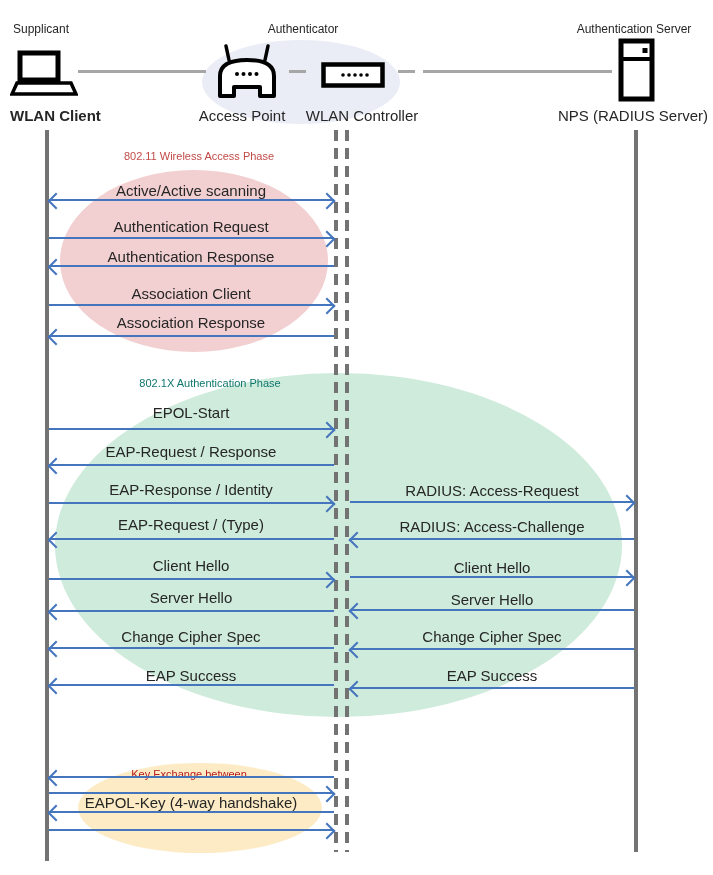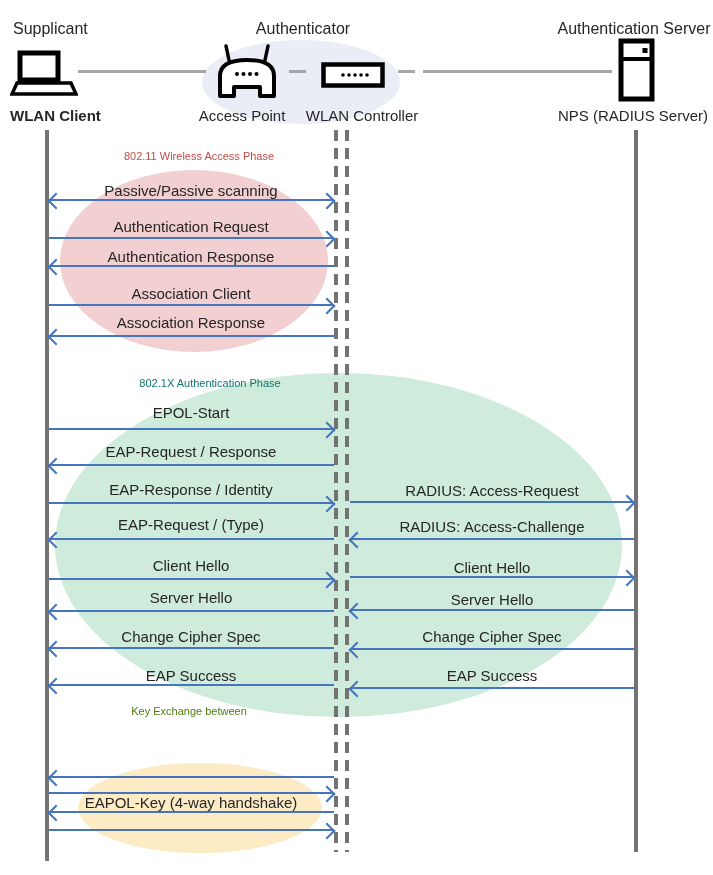--- a/index.html
+++ b/index.html
@@ -2,21 +2,21 @@
 <html style="--arrow: #4575BD; --lifeline: #737373; --topline: #A6A6A6; --text: #262626; --backdrop: #EAEDF6;"><head>
 <meta charset="utf-8">
 <style>
   html,body{margin:0;padding:0;background:#fff;}
   .canvas{
     position:relative;width:713px;height:875px;overflow:hidden;background:#fff;
     font-family:"Liberation Sans",sans-serif;color:var(--text,#262626);
   }
   .abs{position:absolute;}
   
-  .role-label{position:absolute;top:19px;height:20px;font-size:16px;line-height:20px;z-index:3;white-space:nowrap;}
+  .role-label{position:absolute;top:19px;height:20px;font-size:12px;line-height:20px;z-index:3;white-space:nowrap;}
   .role-supplicant{left:13px;width:130px;text-align:left;}
   .role-authenticator{left:228px;width:150px;text-align:center;}
   .role-auth-server{left:549px;width:170px;text-align:center;}
   .device-label{position:absolute;top:107px;height:18px;font-size:15px;line-height:18px;z-index:3;white-space:nowrap;}
   .dev-client{left:10px;width:110px;text-align:left;font-weight:bold;}
   .dev-ap{left:182px;width:120px;text-align:center;}
   .dev-ctrl{left:297px;width:130px;text-align:center;}
   .dev-nps{left:548px;width:170px;text-align:center;}
   
   .topline{position:absolute;top:70px;height:3px;background:var(--topline,#A6A6A6);z-index:2;}
@@ -92,21 +92,21 @@
       <div class="lifeline" style="left: 45px; top: 130px; height: 731px;"></div>
       <div class="lifeline dashed" style="left: 334px; top: 130px; height: 722px;"></div>
       <div class="lifeline dashed" style="left: 345px; top: 130px; height: 722px;"></div>
       <div class="lifeline" style="left: 634px; top: 130px; height: 722px;"></div>
       <div class="ellipse" style="left: 60px; top: 170px; width: 268px; height: 182px; background: rgb(242, 207, 208);"></div>
       <div class="ellipse" style="left: 55px; top: 373px; width: 567px; height: 344px; background: rgb(206, 235, 219);"></div>
       <div class="ellipse" style="left: 78px; top: 763px; width: 244px; height: 90px; background: rgb(253, 235, 197);"></div>
       <div class="phase-title" style="left: 39px; top: 147px; color: rgb(194, 75, 72);">
         <div>802.11 Wireless Access Phase</div>
       </div>
-      <div class="msg-label" style="left: 41px; top: 181px;">Passive/Passive scanning</div>
+      <div class="msg-label" style="left: 41px; top: 181px;">Active/Active scanning</div>
       <div class="arrow" style="left: 49px; top: 194px; width: 285px;">
         <div class="arrow-line"></div>
         <div class="head head-r"></div>
         <div class="head head-l"></div>
       </div>
       <div class="msg-label" style="left: 41px; top: 217px;">Authentication Request</div>
       <div class="arrow" style="left: 49px; top: 232px; width: 285px;">
         <div class="arrow-line"></div>
         <div class="head head-r"></div>
       </div>
@@ -191,21 +191,21 @@
       <div class="msg-label" style="left: 41px; top: 666px;">EAP Success</div>
       <div class="arrow" style="left: 49px; top: 679px; width: 285px;">
         <div class="arrow-line"></div>
         <div class="head head-l"></div>
       </div>
       <div class="msg-label" style="left: 342px; top: 666px;">EAP Success</div>
       <div class="arrow" style="left: 350px; top: 682px; width: 284px;">
         <div class="arrow-line"></div>
         <div class="head head-l"></div>
       </div>
-      <div class="phase-title" style="left: 29px; top: 702px; color: #4d7c0f;">
+      <div class="phase-title" style="left: 29px; top: 765px; color: #b91c1c;">
         <div>Key Exchange between</div>
       </div>
       <div class="arrow" style="left: 49px; top: 771px; width: 285px;">
         <div class="arrow-line"></div>
         <div class="head head-l"></div>
       </div>
       <div class="arrow" style="left: 49px; top: 787px; width: 285px;">
         <div class="arrow-line"></div>
         <div class="head head-r"></div>
       </div>

